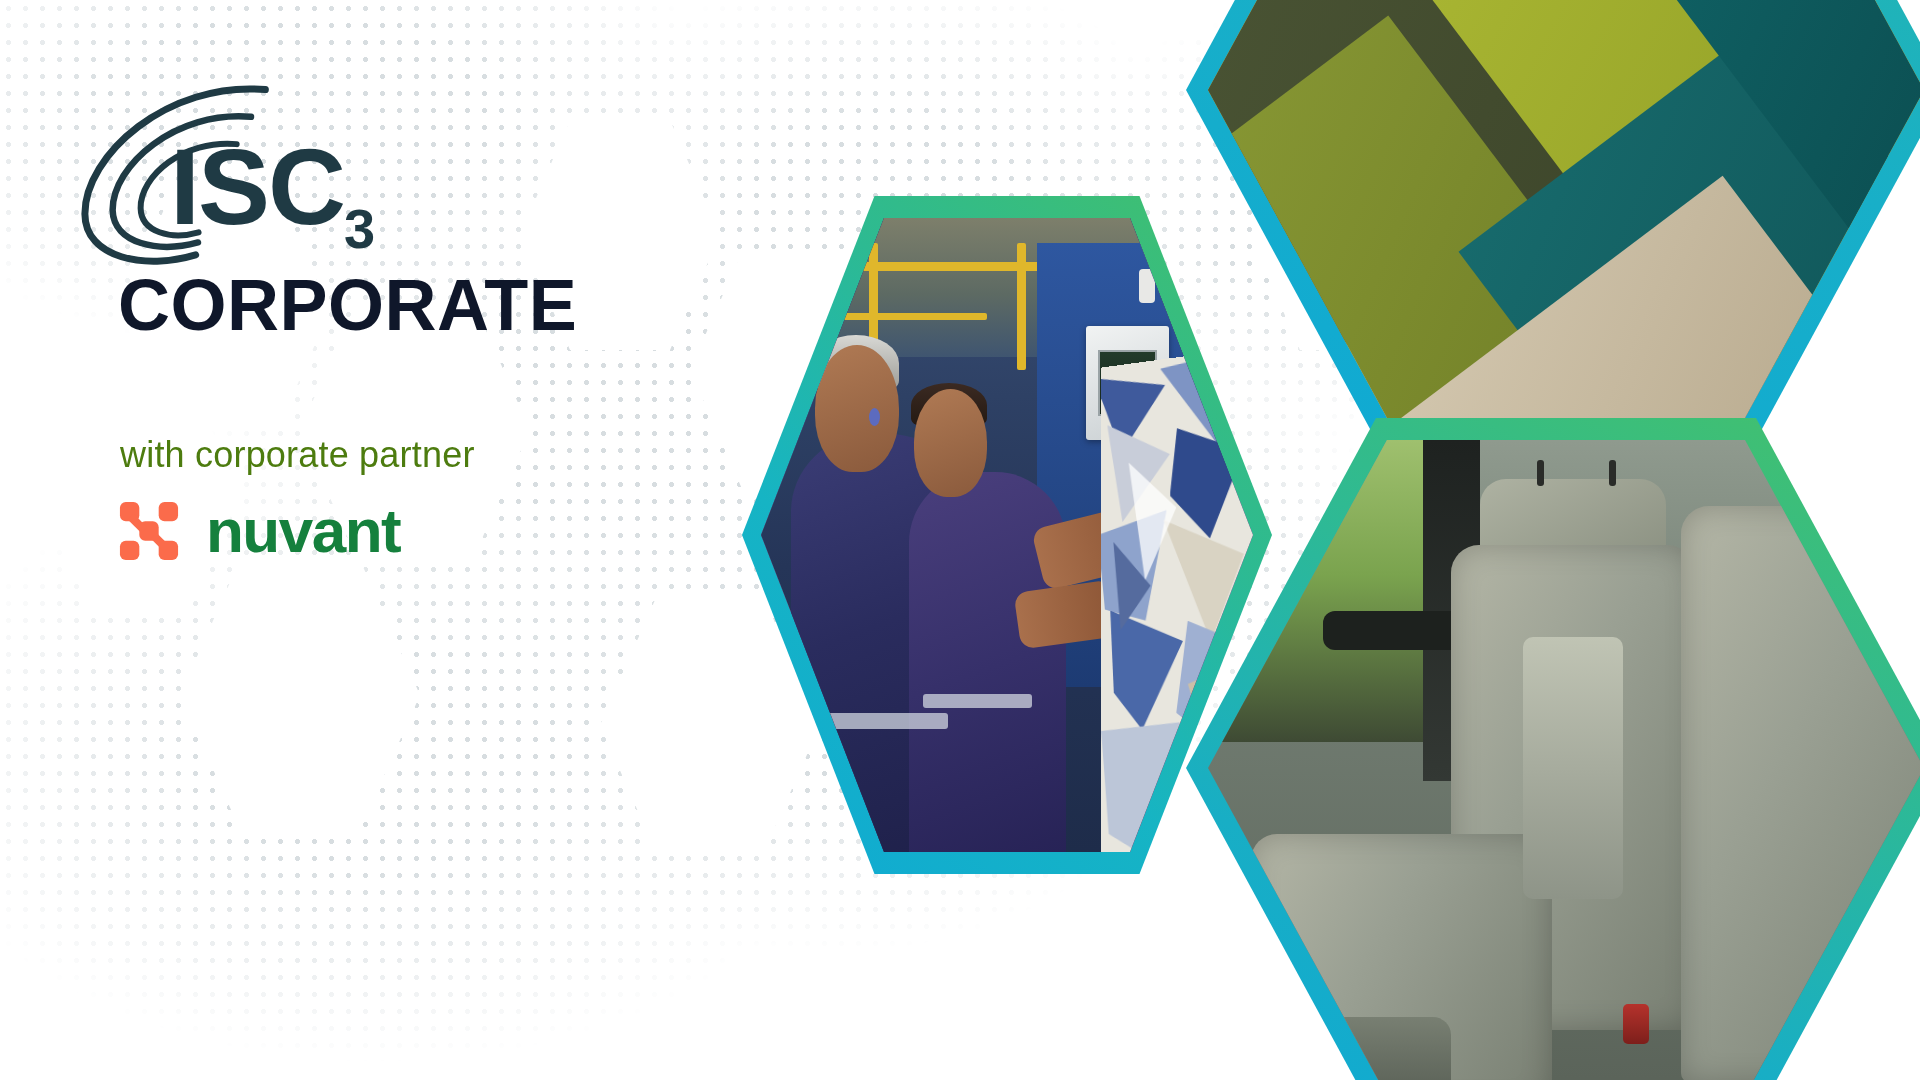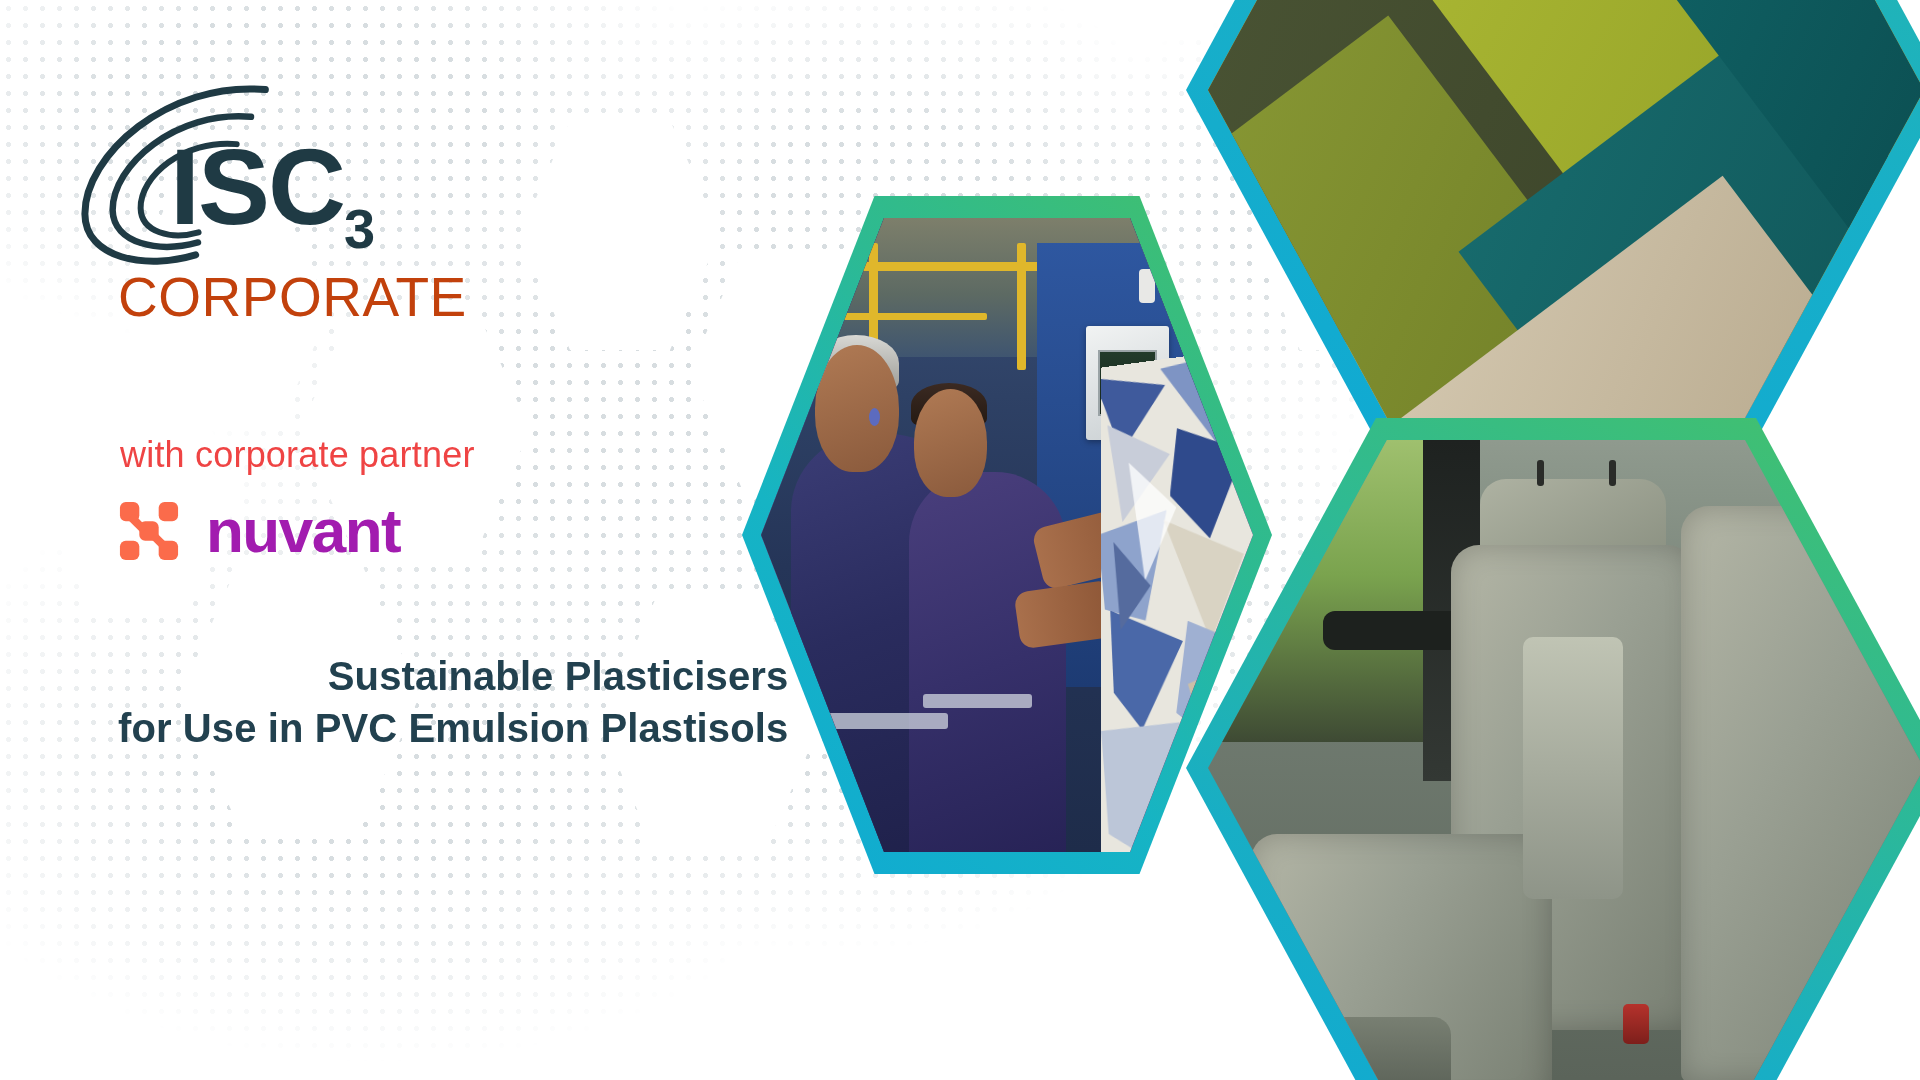--- a/index.html
+++ b/index.html
@@ -31,46 +31,46 @@
   .left-col { position:absolute; left:0; top:0; width:900px; height:1080px;text-align:right; }
 
   
   .isc3-logo { position:absolute; left:62px; top:72px; width:360px; height:200px; }
   .isc3-logo svg { width:100%; height:100%; display:block; }
 
   
   .headline {
     position:absolute; left:118px; top:272px;
     font-family:"Liberation Sans", sans-serif;
-    font-weight:normal;
-    font-size:55px;
+    font-weight:bold;
+    font-size:72px;
     line-height:0.94;
     letter-spacing:0.5px;
-    color:#c2410c;
+    color:#0f172a;
     transform:scaleX(1.0);
   }
   .headline .ln { display:block; white-space:nowrap; }
 
   .with-partner {
     position:absolute; left:120px; top:434px;
     font-size:36px;
     font-weight:400;
-    color:#ef4444;
+    color:#4d7c0f;
     letter-spacing:0.2px;
     white-space:nowrap;
   }
 
   
   .nuvant { position:absolute; left:118px; top:500px; display:flex; align-items:center; gap:26px; }
   .nuvant-mark { width:62px; height:62px; display:block; }
   .nuvant-word {
     font-family:"Liberation Sans", sans-serif;
     font-weight:bold;
     font-size:62px;
-    color:#a21caf;
+    color:#15803d;
     letter-spacing:-1.5px;
     line-height:1;
   }
 
   
   .subject {
     position:absolute; left:118px; top:650px;
     font-family:"Liberation Sans", sans-serif;
     font-weight:bold;
     font-size:40px;
@@ -248,24 +248,20 @@
           <rect x="22" y="22" width="20" height="20" rx="6"></rect>
           <rect x="2" y="42" width="20" height="20" rx="6"></rect>
           <rect x="42" y="42" width="20" height="20" rx="6"></rect>
           <path d="M16 14 L30 28 L24 34 L10 20 Z"></path>
           <path d="M40 34 L54 48 L48 54 L34 40 Z"></path>
         </g>
       </svg>
       <span class="nuvant-word">nuvant</span>
     </div>
 
-    <div class="subject">
-      <span class="ln">Sustainable Plasticisers</span>
-      <span class="ln">for Use in PVC Emulsion Plastisols</span>
-    </div>
   </div>
 
   <div class="hex-wrap" style="left:742px; top:196px; width:530px; height:678px;">
     <div class="hex-outer hex-shape" style="background:linear-gradient(40deg,#0FA9D4 0%,#16B4C4 35%,#2DBA92 65%,#43C06A 100%);"></div>
     <div class="hex-inner-pad" style="left:19px; top:22px; width:492px; height:634px;">
       <div class="hex-shape" style="overflow:hidden;">
         <div class="photo ph-factory">
           <div class="fact-bg"></div>
           <div class="fact-ceiling"></div>
           <div class="fact-beam" style="left:8%; top:7%;  width:62%; height:9px;"></div>

